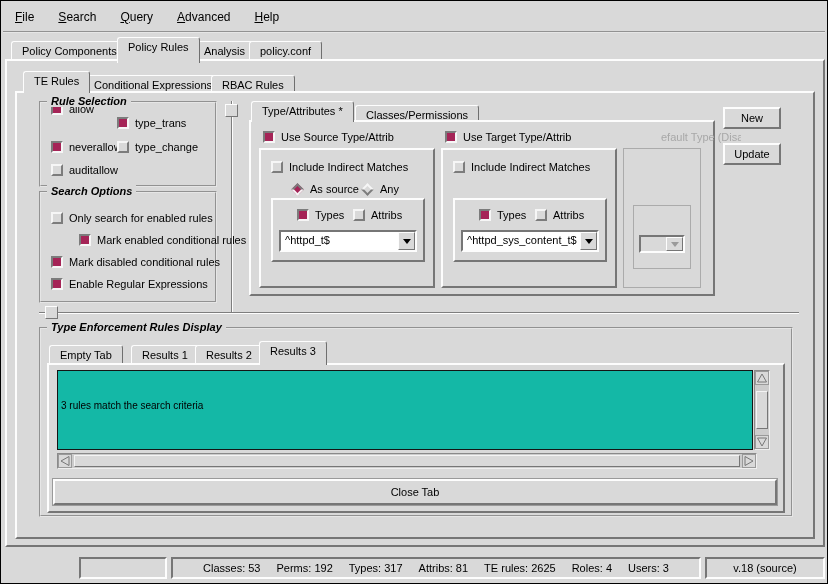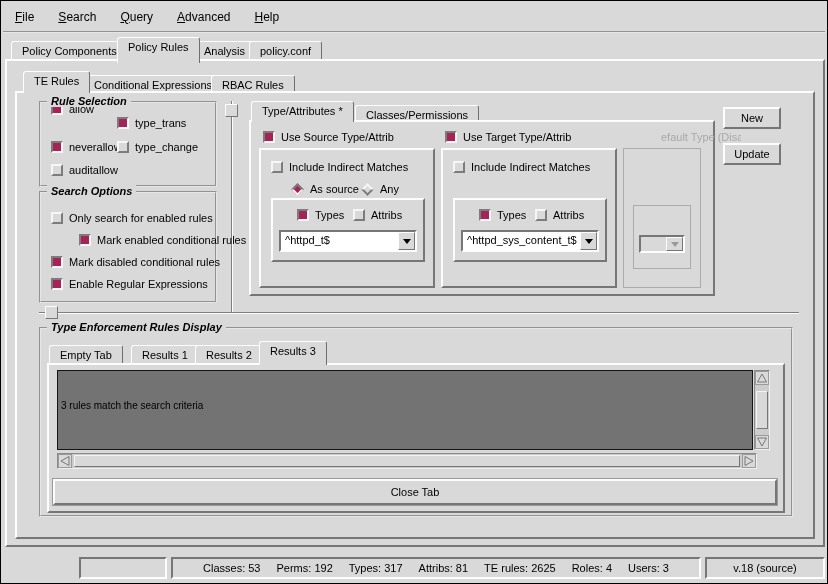--- a/index.html
+++ b/index.html
@@ -57,21 +57,21 @@
          display:flex; align-items:center; justify-content:center;
          font-size:11px; cursor:default; }
 
   
   .vline { position:absolute; width:2px; border-left:1px solid #7e7e7e; border-right:1px solid #fdfdfd; }
   .hline { position:absolute; height:2px; border-top:1px solid #7e7e7e; border-bottom:1px solid #fdfdfd; }
   .sash { position:absolute; width:13px; height:13px; background:#d9d9d9;
           border:1px solid; border-color:#fdfdfd #767676 #767676 #fdfdfd; z-index:8; }
 
   
-  #text-widget { left:56px; top:369px; width:696px; height:80px; background:#737373;
+  #text-widget { left:56px; top:369px; width:696px; height:80px; background:#14b8a6;
                  border:1px solid #141414; overflow:hidden; z-index:7; }
   .mono { font-family:"DejaVu Sans Mono", monospace; font-size:10px; line-height:13px;
           white-space:pre; color:#000; }
 
   
   .sb { position:absolute; background:#cccccc; border:1px solid;
         border-color:#8a8a8a #efefef #efefef #8a8a8a; z-index:7; }
   .sb-btn { position:absolute; display:flex; align-items:center; justify-content:center;
             background:#d9d9d9; border:1px solid #9a9a9a; }
   .sb-thumb { position:absolute; background:#d9d9d9; border:1px solid;

